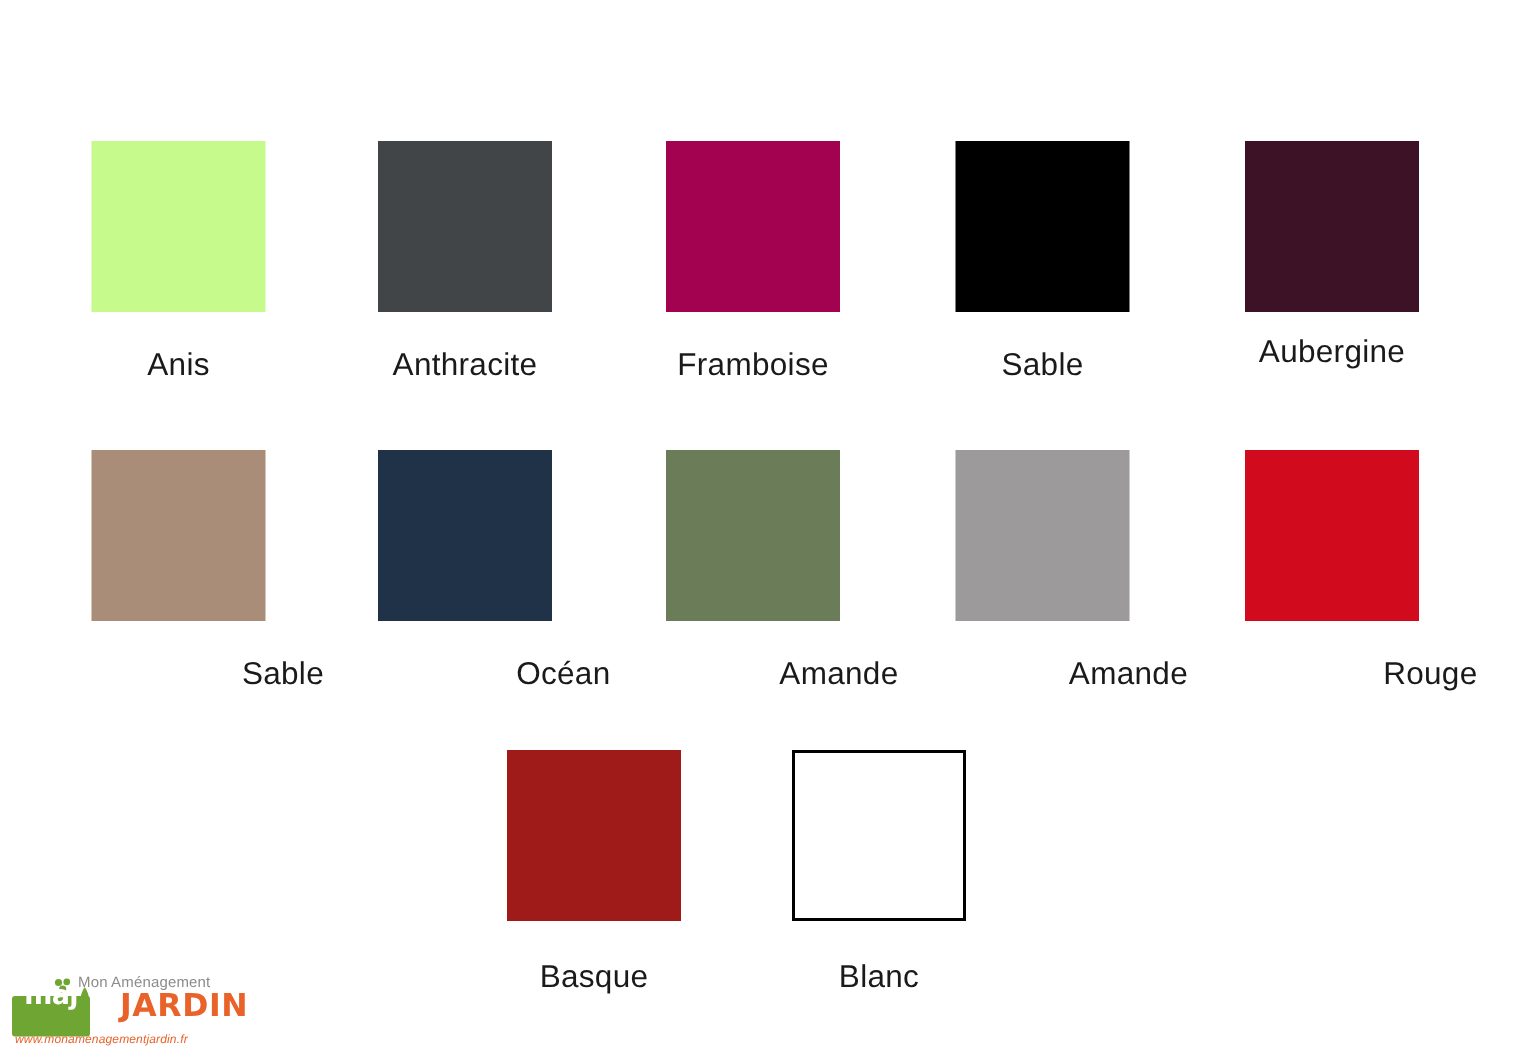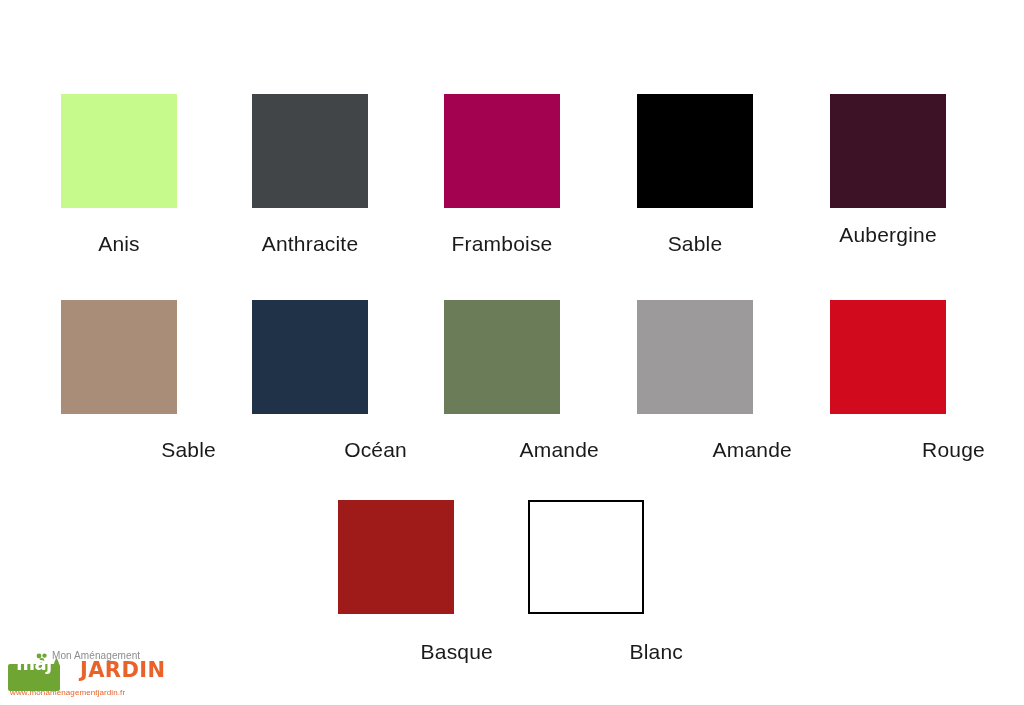--- a/index.html
+++ b/index.html
@@ -59,21 +59,21 @@
   
   .r1 { top: 94px; }
   .r1 .swatch-label { margin-top: 25px; }
   .r1.tall .swatch-label { margin-top: 16px; }
 
   
   .r2 { top: 300px; text-align: right; }
   .r2 .swatch-label { margin-top: 25px; }
 
   
-  .r3 { top: 500px; text-align: right; }
+  .r3 { top: 500px; }
   .r3 .swatch-label { margin-top: 27px; }
 
   .c1 { left: 22px; }
   .c2 { left: 213px; }
   .c3 { left: 405px; }
   .c4 { left: 598px; }
   .c5 { left: 791px; }
 
   .c-b1 { left: 299px; }
   .c-b2 { left: 489px; }
@@ -155,20 +155,21 @@
 
   .logo-url {
     position: absolute;
     left: 2px;
     top: 38px;
     font-family: "Liberation Sans", sans-serif;
     font-size: 8px;
     color: #E8622A;
     letter-spacing: 0.1px;
     white-space: nowrap;
+    font-style: italic;
   }
 </style>
 </head>
 <body>
 
 <div id="stage" style="background: rgb(255, 255, 255);">
 
   <div class="swatch-grid">
 
     <div class="swatch-cell r1 c1">

